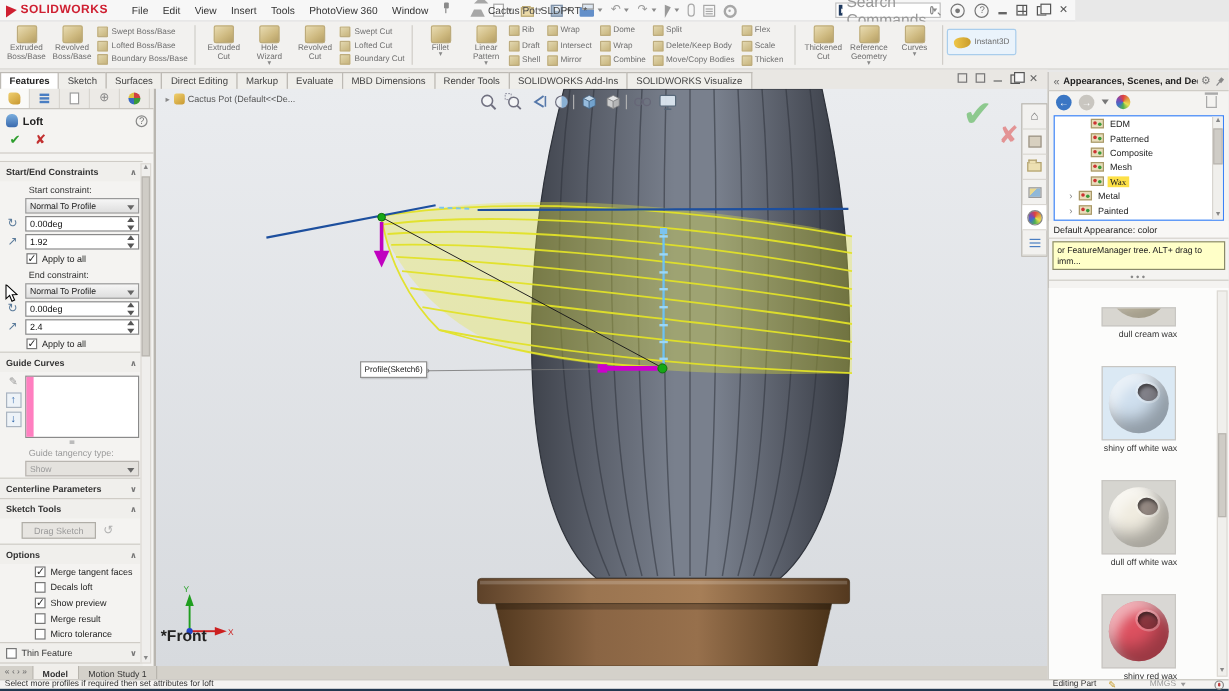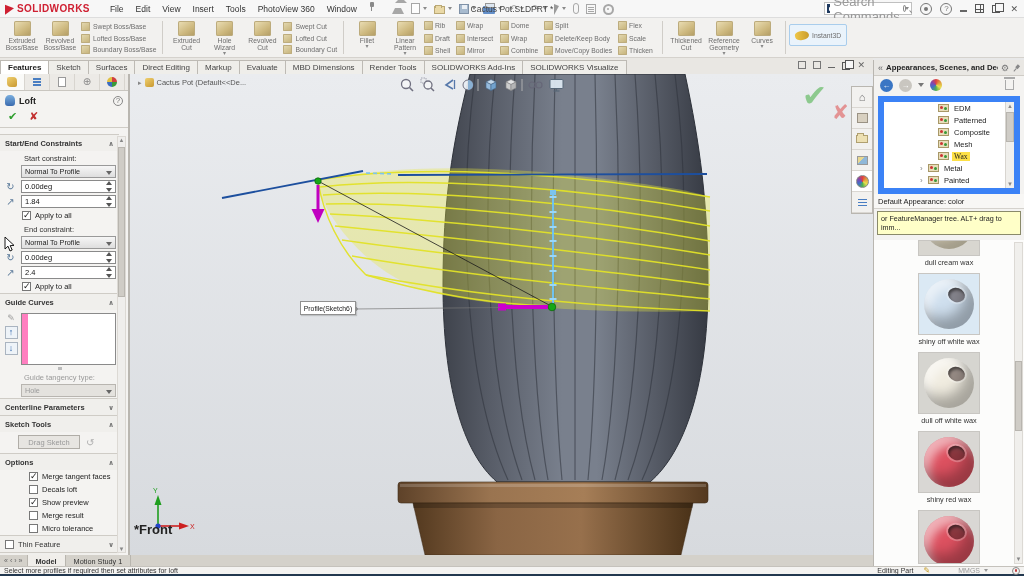--- a/index.html
+++ b/index.html
@@ -1,20 +1,20 @@
 <!DOCTYPE html>
 <html><head>
 <meta charset="utf-8">
 <style>
   * { margin:0; padding:0; box-sizing:border-box; }
   html,body { width:1024px; height:576px; overflow:hidden; }
   body { font-family:"Liberation Sans","DejaVu Sans",sans-serif; font-size:8px; color:#333; background:#e8e8e8; position:relative; }
 
   
-  #titlebar { position:absolute; left:0; top:0; width:1024px; height:18px; background:#f7f7f7; border-bottom:1px solid #ddd; display:flex; align-items:center; }
+  #titlebar { position:absolute; left:0; top:0; width:896px; height:18px; background:#f7f7f7; border-bottom:1px solid #ddd; display:flex; align-items:center; }
   .logo { display:flex; align-items:center; margin-left:5px; }
   .logo-tri { width:0; height:0; border-left:9px solid #cf2032; border-top:5px solid transparent; border-bottom:5px solid transparent; margin-right:3px; transform:skewY(-8deg); }
   .logo-text { color:#cf2032; font-size:10px; font-weight:bold; letter-spacing:.4px; }
   .menus { display:flex; margin-left:14px; }
   .menu-item { padding:2px 6px; font-size:8.5px; color:#333; cursor:default; }
   .pin { width:9px; height:9px; margin-left:4px; position:relative; }
   .pin::before { content:""; position:absolute; left:3px; top:0; width:4px; height:5px; background:#8a8a8a; border-radius:1px; }
   .pin::after { content:""; position:absolute; left:4.5px; top:5px; width:1px; height:4px; background:#8a8a8a; }
   .qat { display:flex; align-items:center; gap:7px; margin-left:16px; }
   .qi { width:12px; height:12px; display:inline-block; position:relative; opacity:.85; }
@@ -165,35 +165,35 @@
   .pin2::before { content:""; position:absolute; left:2.5px; top:0; width:3px; height:4px; background:#888; }
   .pin2::after { content:""; position:absolute; left:3.5px; top:4px; width:1px; height:4px; background:#888; }
   #tp-nav { height:18px; display:flex; align-items:center; gap:6px; padding:0 6px; }
   .navc { width:13px; height:13px; border-radius:50%; display:flex; align-items:center; justify-content:center; font-size:8px; color:#fff; }
   .navc.back { background:#3a76c4; }
   .navc.fwd { background:#c9c6c0; }
   .tiny-dd { width:0; height:0; border-left:3px solid transparent; border-right:3px solid transparent; border-top:4px solid #777; }
   .wheel-s { width:12px; height:12px; border-radius:50%; background:conic-gradient(#e04040,#e0a040,#e8e050,#50b050,#4070c8,#8048b0,#e04040); }
   .trash { width:9px; height:10px; border:1px solid #aaa; border-top:none; position:relative; margin-left:auto; margin-right:4px; }
   .trash::before { content:""; position:absolute; left:-2px; top:-3px; width:11px; height:2px; background:#aaa; }
-  #tp-tree { margin:2px 4px 0; height:98px; background:#fff; border:6px solid #3b82f6; overflow:hidden; position:relative;padding-left:24px; }
+  #tp-tree { margin:2px 4px 0; height:88px; background:#fff; border:1px solid #3b82f6; overflow:hidden; position:relative; }
   .trow { display:flex; align-items:center; gap:3px; height:12px; padding-left:30px; }
   .trow.shallow { padding-left:12px; }
   .exp { color:#888; font-size:8px; width:5px; }
   .fold-ic { width:11px; height:8px; background:#e8ddba; border:1px solid #a89868; position:relative; flex:none; }
   .fold-ic::before { content:""; position:absolute; left:1px; top:1px; width:3px; height:3px; border-radius:50%; background:#cc3333; }
   .fold-ic::after { content:""; position:absolute; left:5px; top:2px; width:3px; height:3px; border-radius:50%; background:#3a9a3a; }
   .tlabel { font-size:7.5px; color:#222; padding:0 2px; }
   .trow[data-selected="true"] .tlabel { background:#fde047;font-family:Liberation Serif, serif; }
   #tree-sb { position:absolute; right:0; top:0; bottom:0; width:9px; background:#f0efec; border-left:1px solid #d8d5d0; }
   #tp-default { font-size:7.5px; color:#222; padding:3px 4px 2px; border-bottom:1px solid #d5d2cd; background:#f8f7f5; }
   #tp-tip { margin:2px 3px; background:#ffffc8; border:1px solid #8a8a6a; padding:2px 3px; font-size:7.2px; color:#222; line-height:9px; }
   #tp-split { height:7px; display:flex; align-items:center; justify-content:center; color:#888; font-size:8px; letter-spacing:2px; border-bottom:1px solid #cfccc6; }
   #tp-swatches { position:absolute; left:0; right:0; top:180px; bottom:0; background:#fcfcfb; overflow:hidden; }
-  .swatch { width:64px; margin:0 auto; text-align:center; }
+  .swatch { width:64px; margin:16px auto; text-align:right; }
   .sw-thumb { width:62px; height:62px; margin:0 auto; border:1px solid #c8c6c2; background:var(--bg); position:relative; overflow:hidden; }
   .sw-thumb.partial-top { height:16px; }
   .sw-thumb.partial-top .sphere { top:-42px; }
   .sw-thumb.partial-bottom { height:54px; }
   .sphere { position:absolute; left:5px; top:5px; width:50px; height:50px; border-radius:50%; background:var(--sphere);
             box-shadow: inset -9px -11px 13px rgba(0,0,0,.30), inset 6px 8px 10px rgba(255,255,255,.55); }
   .hole { position:absolute; right:9px; top:9px; width:17px; height:14px; border-radius:50%; background:rgba(40,20,20,.45); box-shadow: inset 2px 2px 3px rgba(0,0,0,.5), 0 0 0 2px rgba(255,255,255,.25); transform:rotate(18deg); }
   .sw-label { font-size:7.3px; color:#333; padding:2px 0 6px; }
   #tp-sb { position:absolute; right:1px; top:182px; bottom:2px; width:9px; background:#f0efec; border:1px solid #dcd9d4; }
 
@@ -492,21 +492,21 @@
           <span class="v">0.00deg</span>
           <span class="spin">
             <i class="u"></i>
             <i class="d"></i>
           </span>
         </div>
     </div>
     <div class="pm-row">
         <span class="rowic">↗</span>
       <div class="field">
-          <span class="v">1.84</span>
+          <span class="v">1.92</span>
           <span class="spin">
             <i class="u"></i>
             <i class="d"></i>
           </span>
         </div>
     </div>
     <div class="cb-row">
       <span class="cb" data-checked="true"></span>
       <span class="cb-lab">Apply to all</span>
     </div>
@@ -554,21 +554,21 @@
       </div>
       <div class="gc-box">
           <span class="gc-pink"></span>
         </div>
     </div>
     <div class="gc-dot"></div>
     <div class="pm-lab gray">Guide tangency type:</div>
     <div class="pm-row">
         <span class="rowic"></span>
       <div class="dropdown disabled">
-          <span>Hole</span>
+          <span>Show</span>
           <span class="dd-a"></span>
         </div>
     </div>
     <div class="sec-h">
         <span>Centerline Parameters</span>
         <span class="chev">∨</span>
       </div>
     <div class="sec-h">
         <span>Sketch Tools</span>
         <span class="chev">∧</span>

